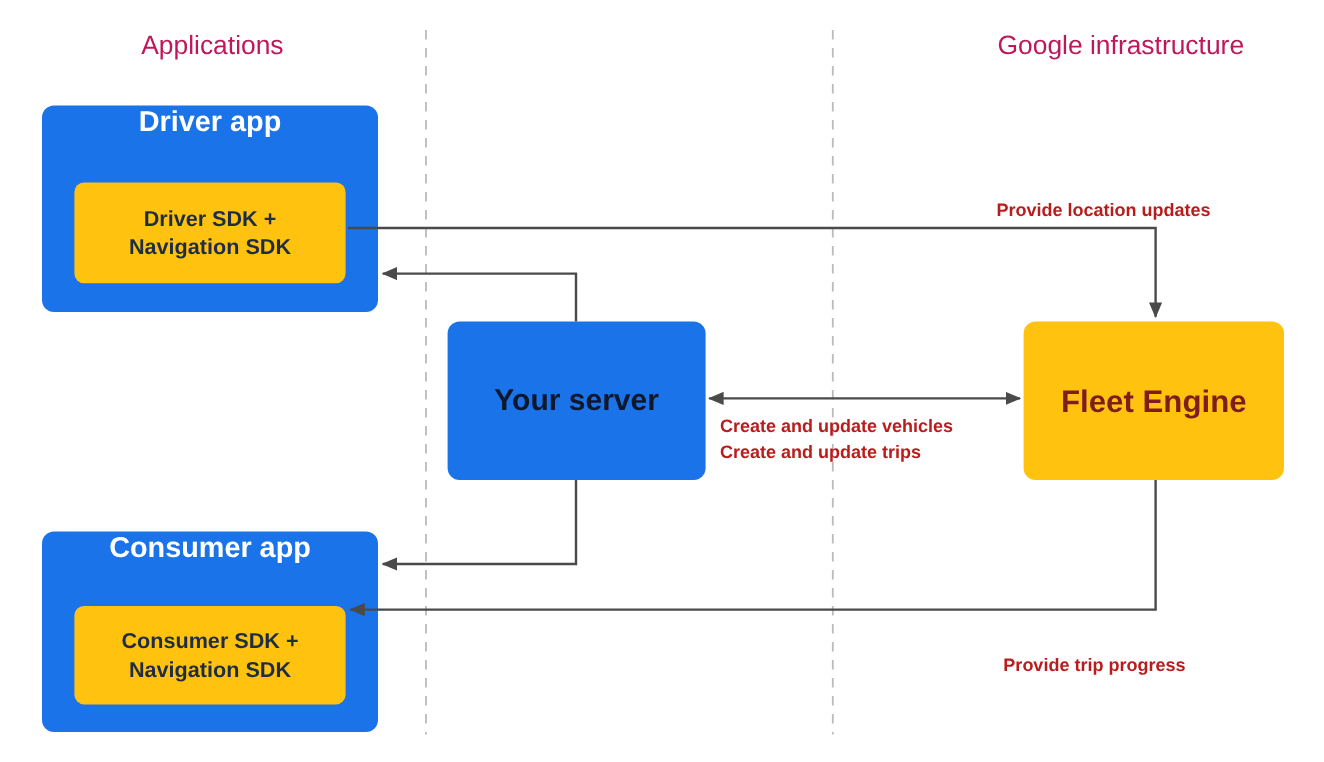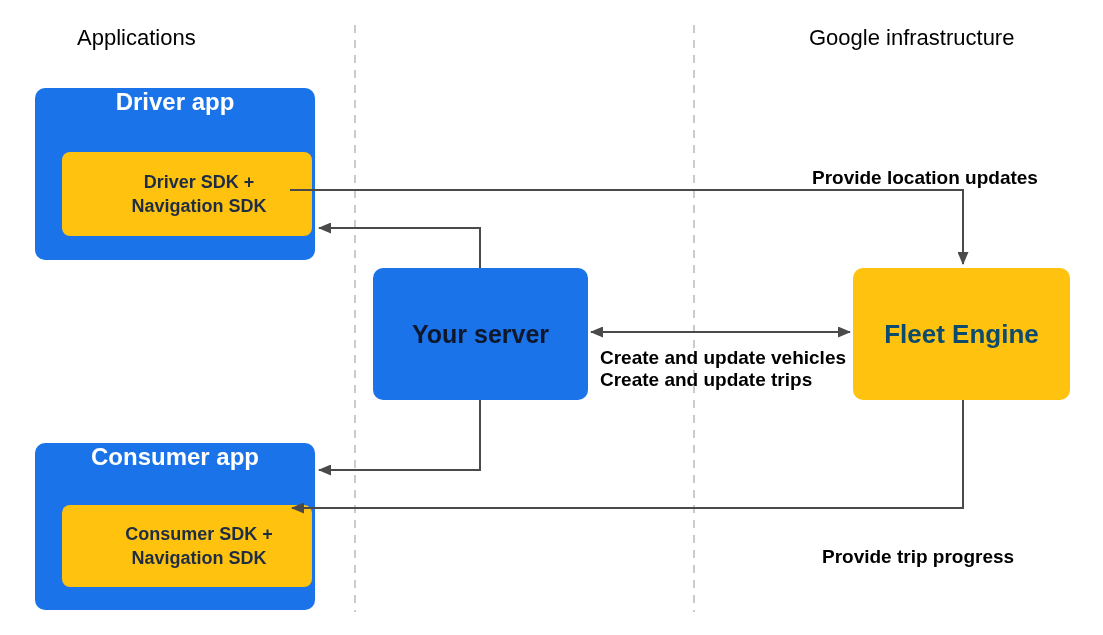--- a/index.html
+++ b/index.html
@@ -6,22 +6,22 @@
   .canvas{
     position:relative;
     width:1103px;height:635px;
     background:#ffffff;
     font-family:"Liberation Sans", sans-serif;
     overflow:hidden;
   }
   .col-header{
     position:absolute;
     font-size:22px;
-    color:#000000;
-    text-align:left;
+    color:#be185d;
+    text-align:center;
     white-space:nowrap;
   }
   .node{
     position:absolute;
     border-radius:10px;
     box-sizing:border-box;
   }
   .node.blue{background:#1a73e8;}
   .node.yellow{background:#ffc20e;}
   .node-title{
@@ -37,38 +37,37 @@
     border-radius:8px;
     display:flex;
     flex-direction:column;
     align-items:center;
     justify-content:center;
     color:#1e2d44;
     font-weight:bold;
     font-size:18px;
     line-height:1.35;
     text-align:center;
-    padding-left:24px;
   }
   .center-label{
     position:absolute;
     display:flex;
     align-items:center;
     justify-content:center;
     width:100%;height:100%;
     font-weight:bold;
     text-align:center;
   }
   .center-label.white{color:#0f172a;font-size:25px;}
-  .center-label.dark{color:#0c4a6e;font-size:26px;}
+  .center-label.dark{color:#7f1d1d;font-size:26px;}
   .edge-label{
     position:absolute;
-    font-size:19px;
+    font-size:15px;
     font-weight:bold;
-    color:#000000;
+    color:#b91c1c;
     white-space:nowrap;
   }
   svg.wires{
     position:absolute;
     left:0;top:0;
     pointer-events:none;
   }
 </style>
 </head>
 <body>

